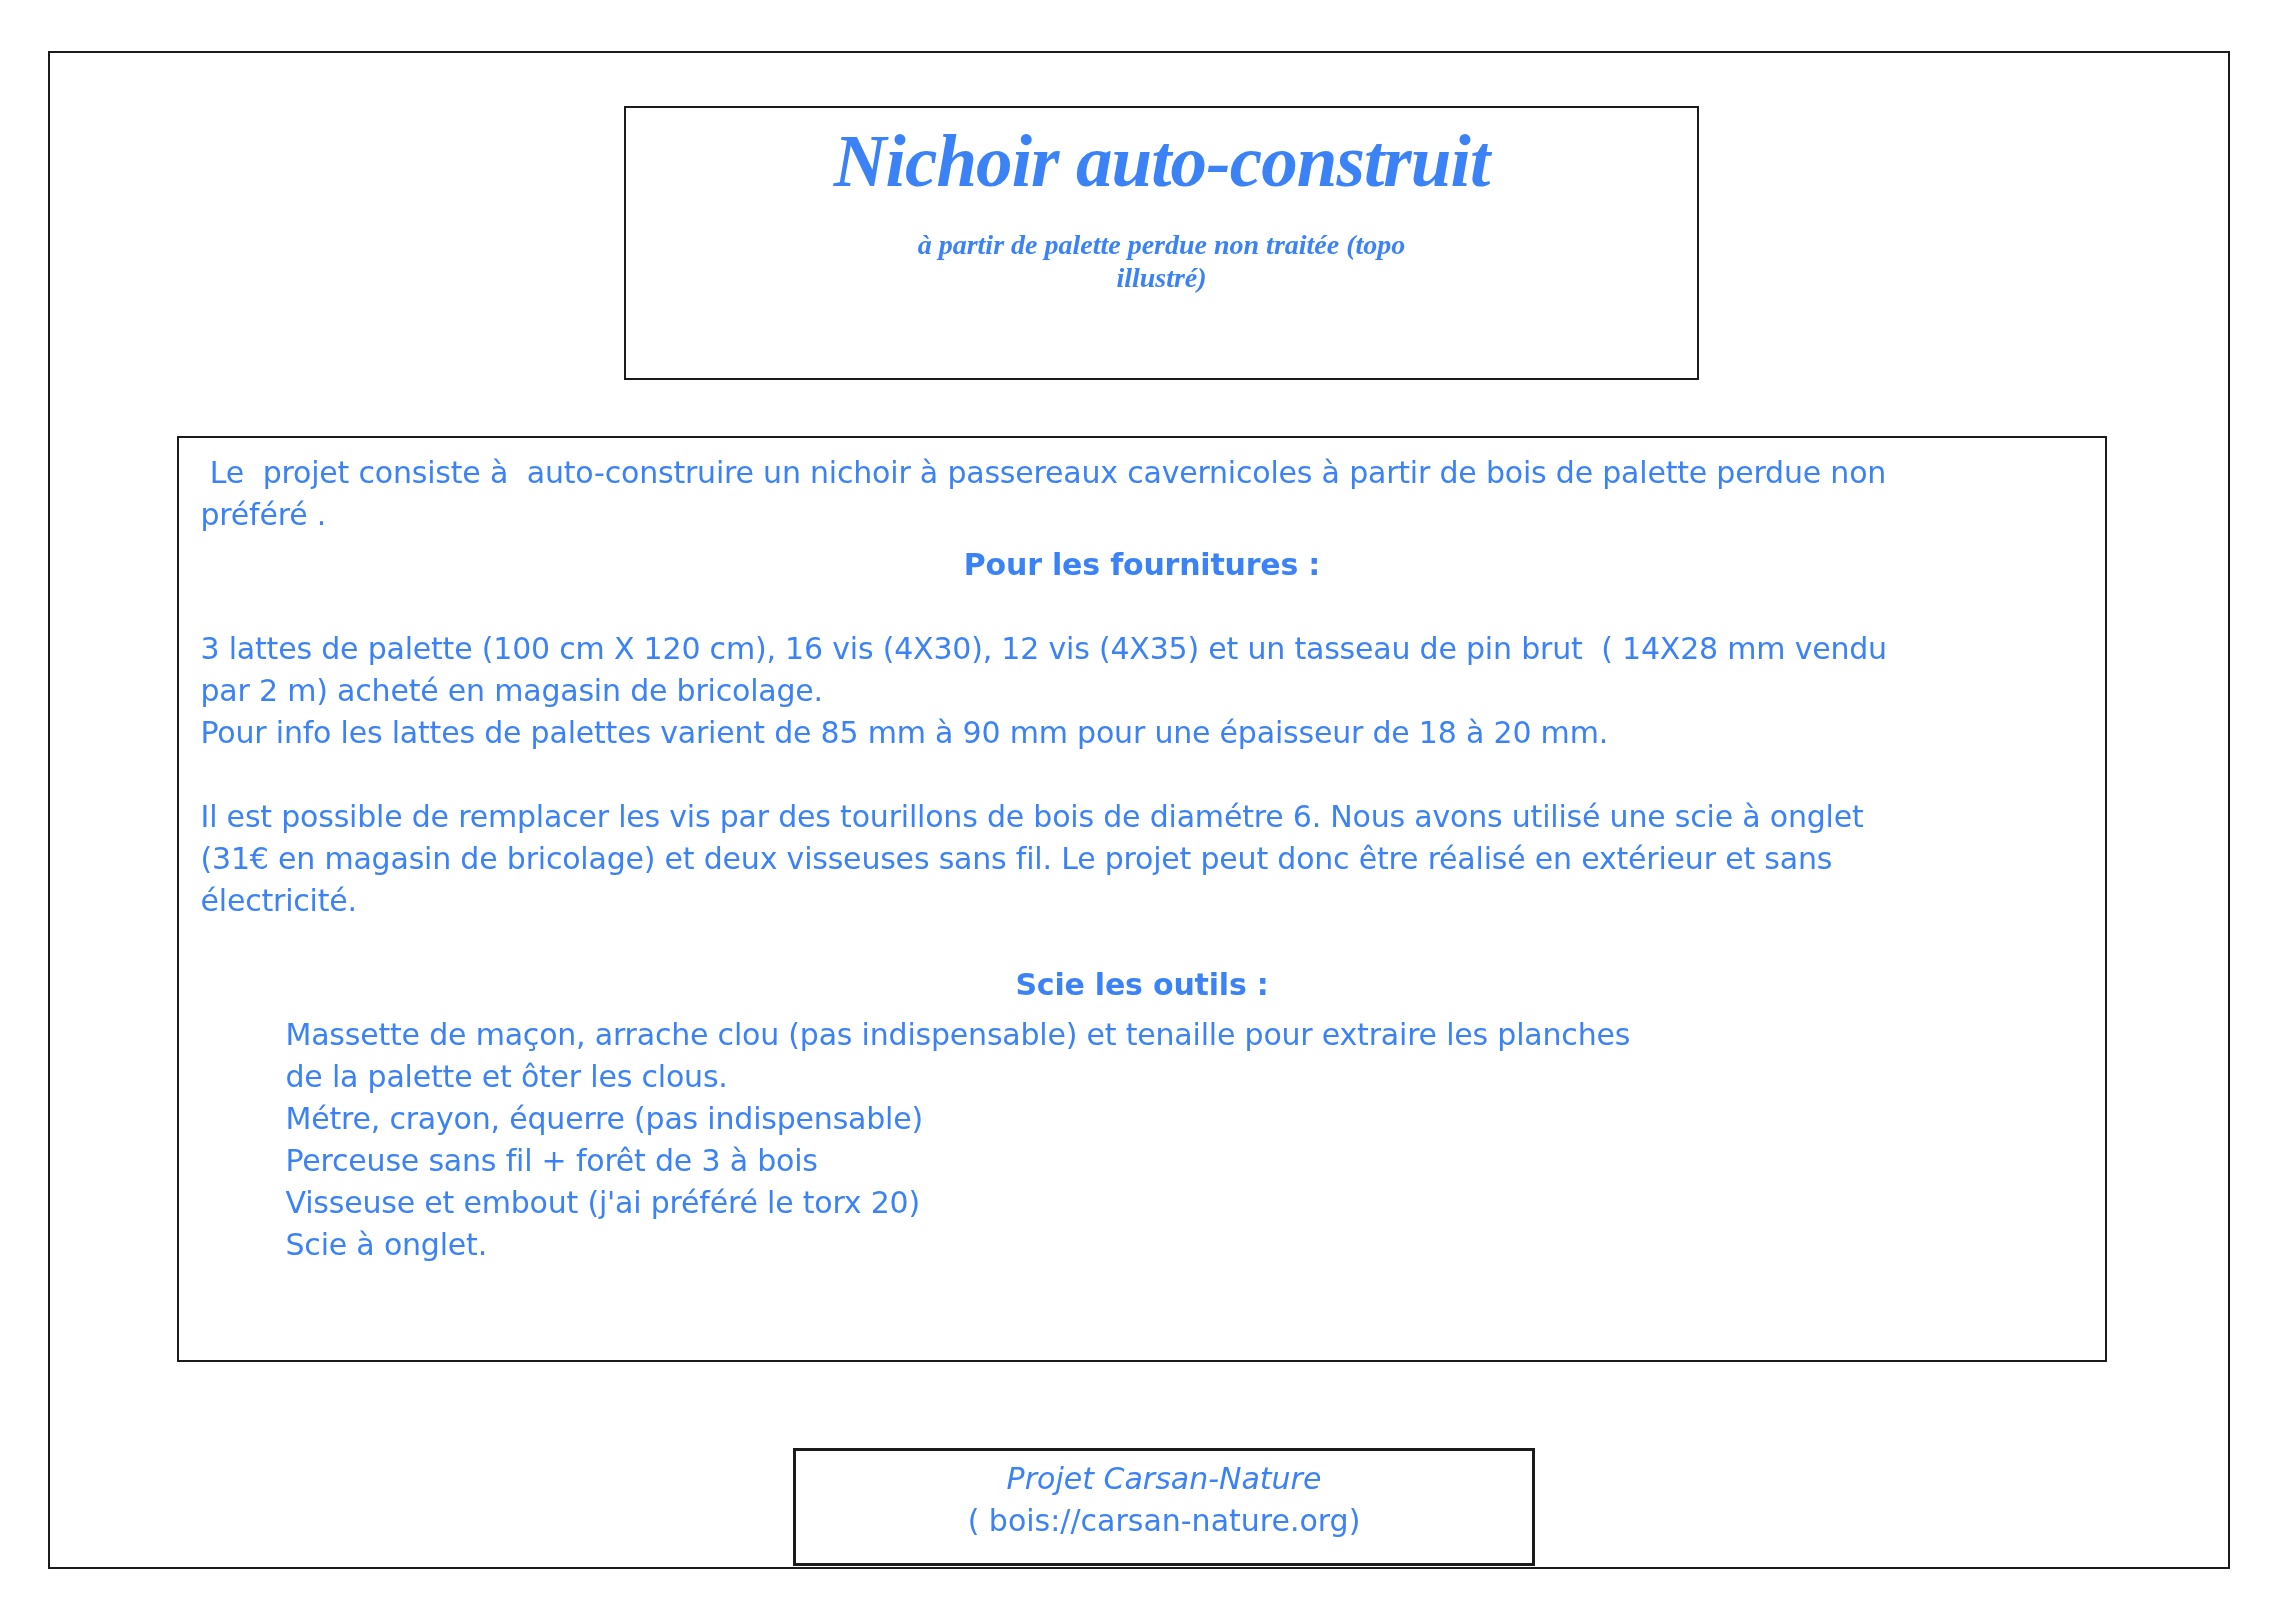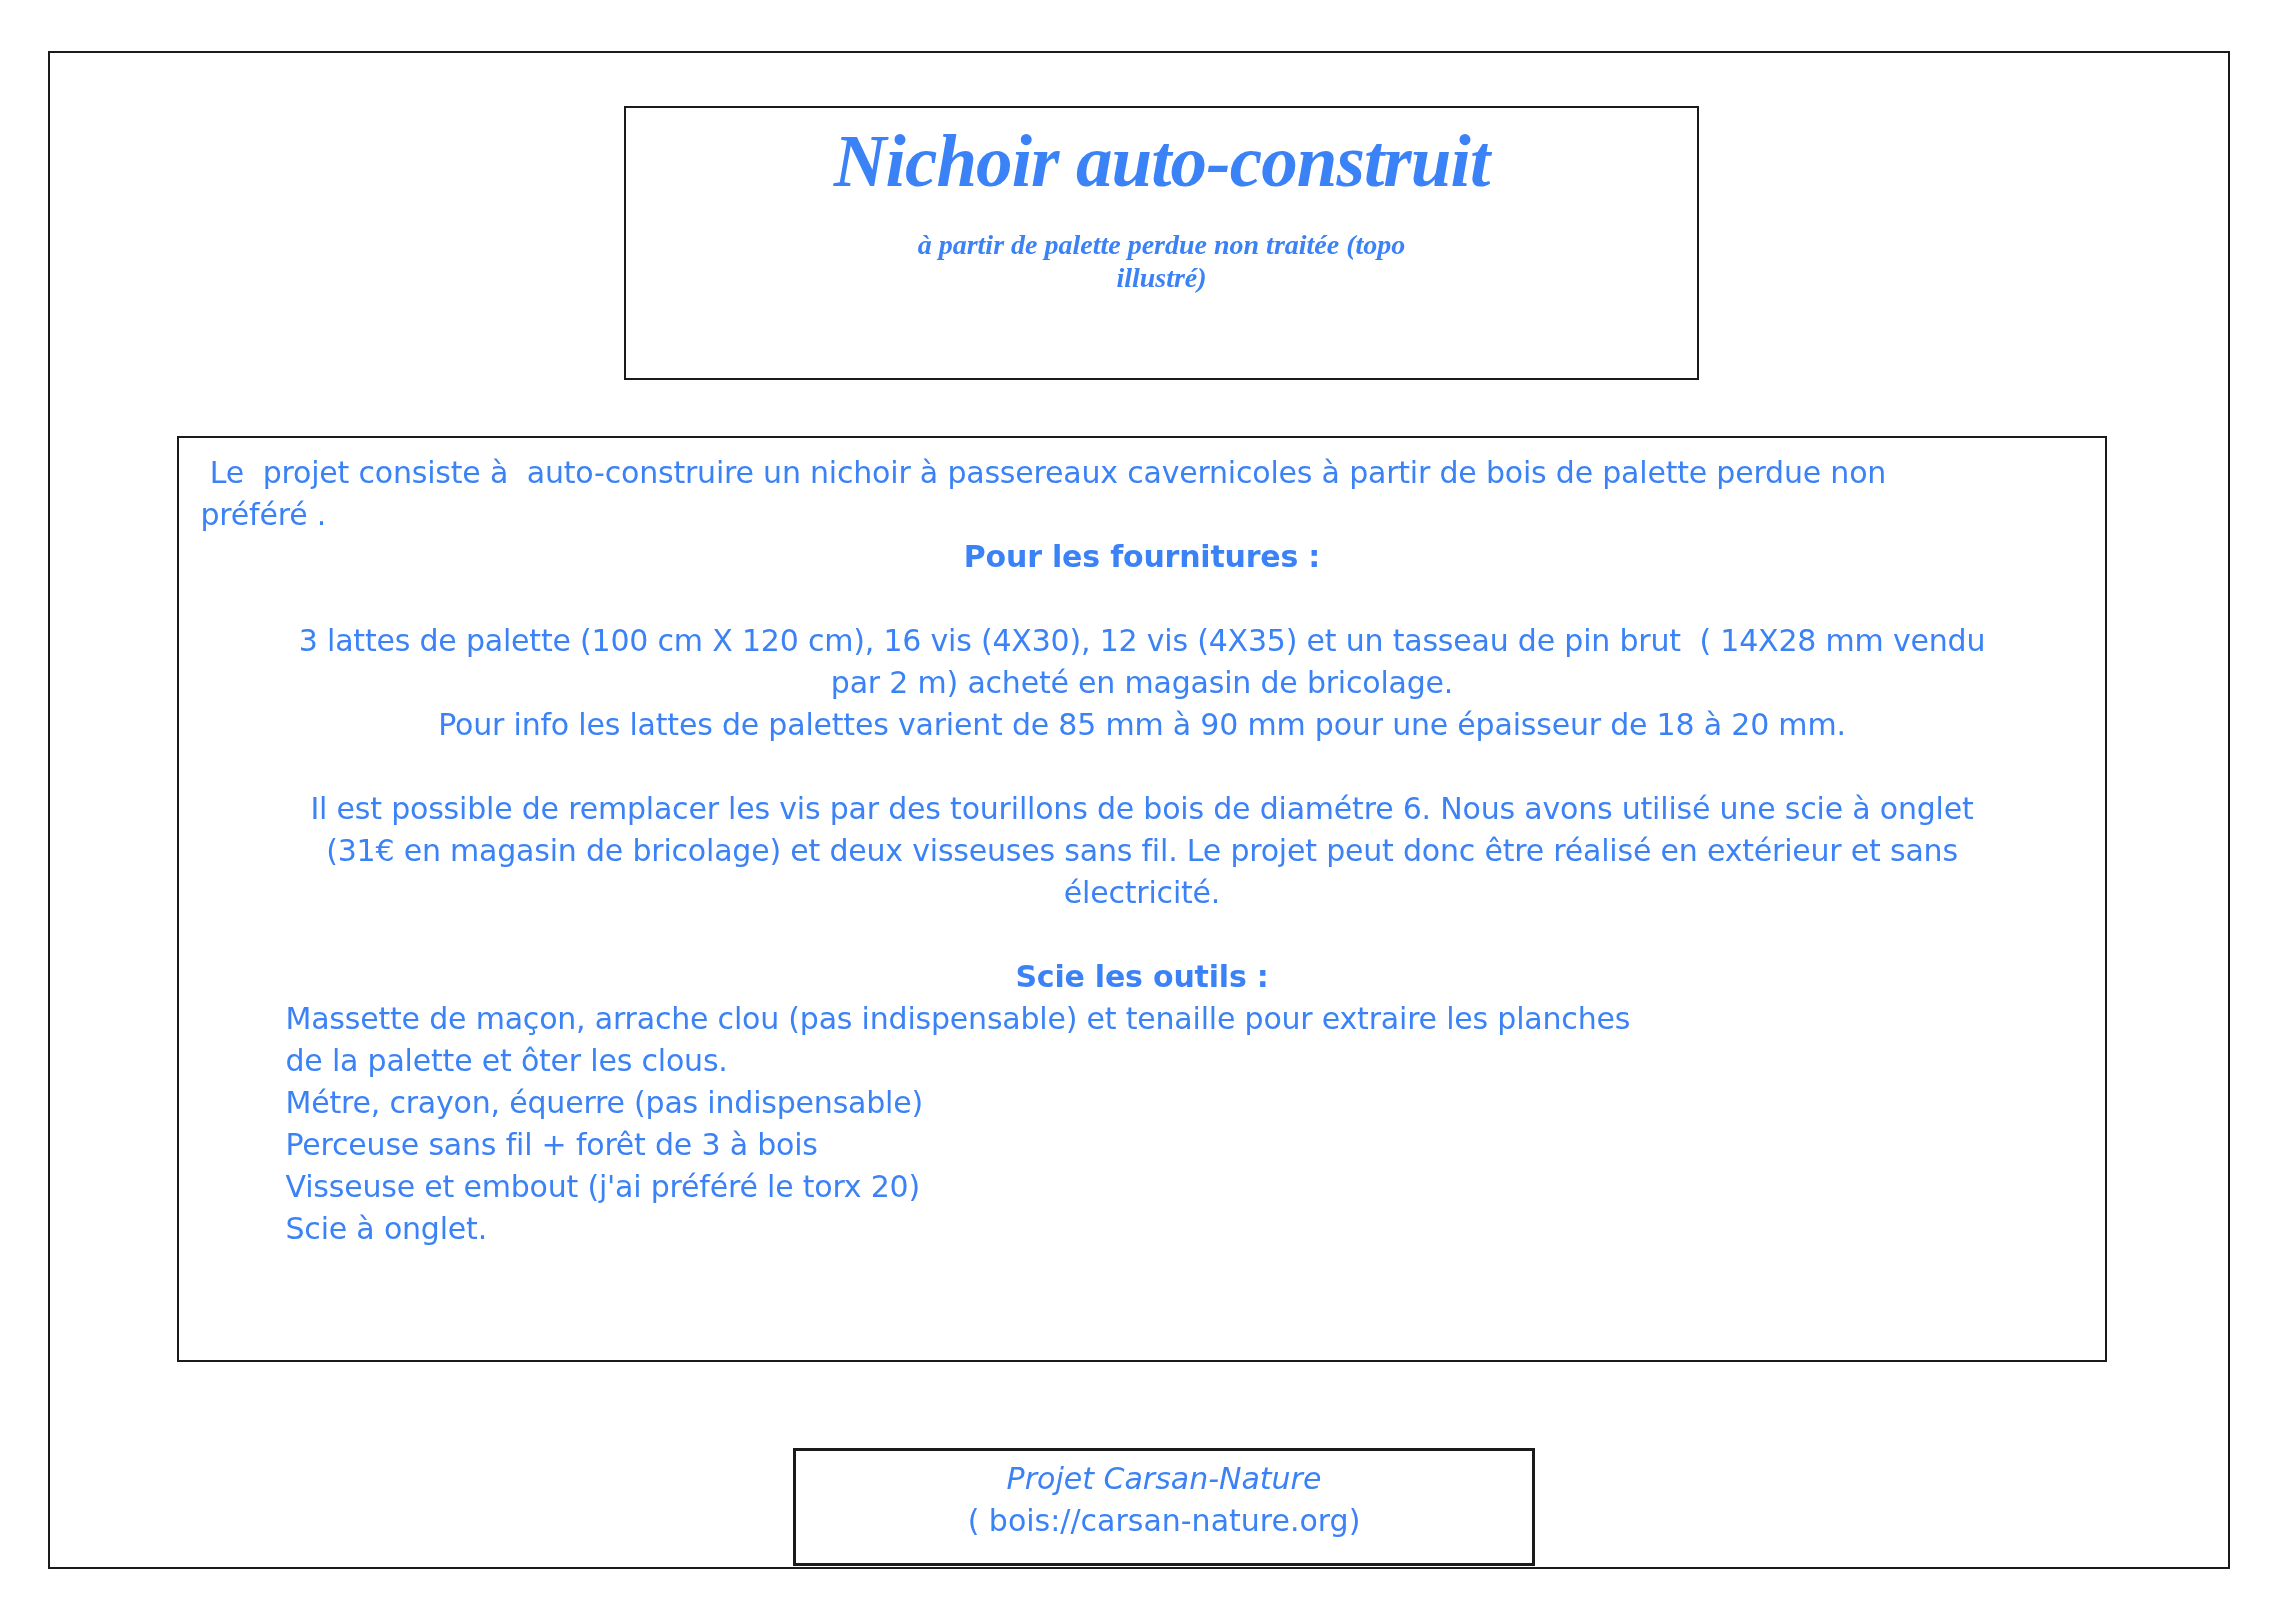--- a/index.html
+++ b/index.html
@@ -64,29 +64,28 @@
     padding: 14.3px 21.5px 0 21.5px;
     font-size: 30px;
     line-height: 42px;
     letter-spacing: -0.2px;
   }
   .content-box p {
     margin: 0;
     white-space: pre-wrap;
   }
   .section-heading {
-    margin: 0;
+    margin: 8px;
     text-align: center;
     font-weight: bold;
     font-size: 30px;
     line-height: 42px;
   }
   .spaced {
     margin-top: 42px !important;
-    text-align: center;
   }
   .tools-list {
     margin-top: 42px;
     padding-left: 85px;
     white-space: pre-wrap;
   }
   .footer-box {
     position: absolute;
     left: 793px;
     top: 1448px;

